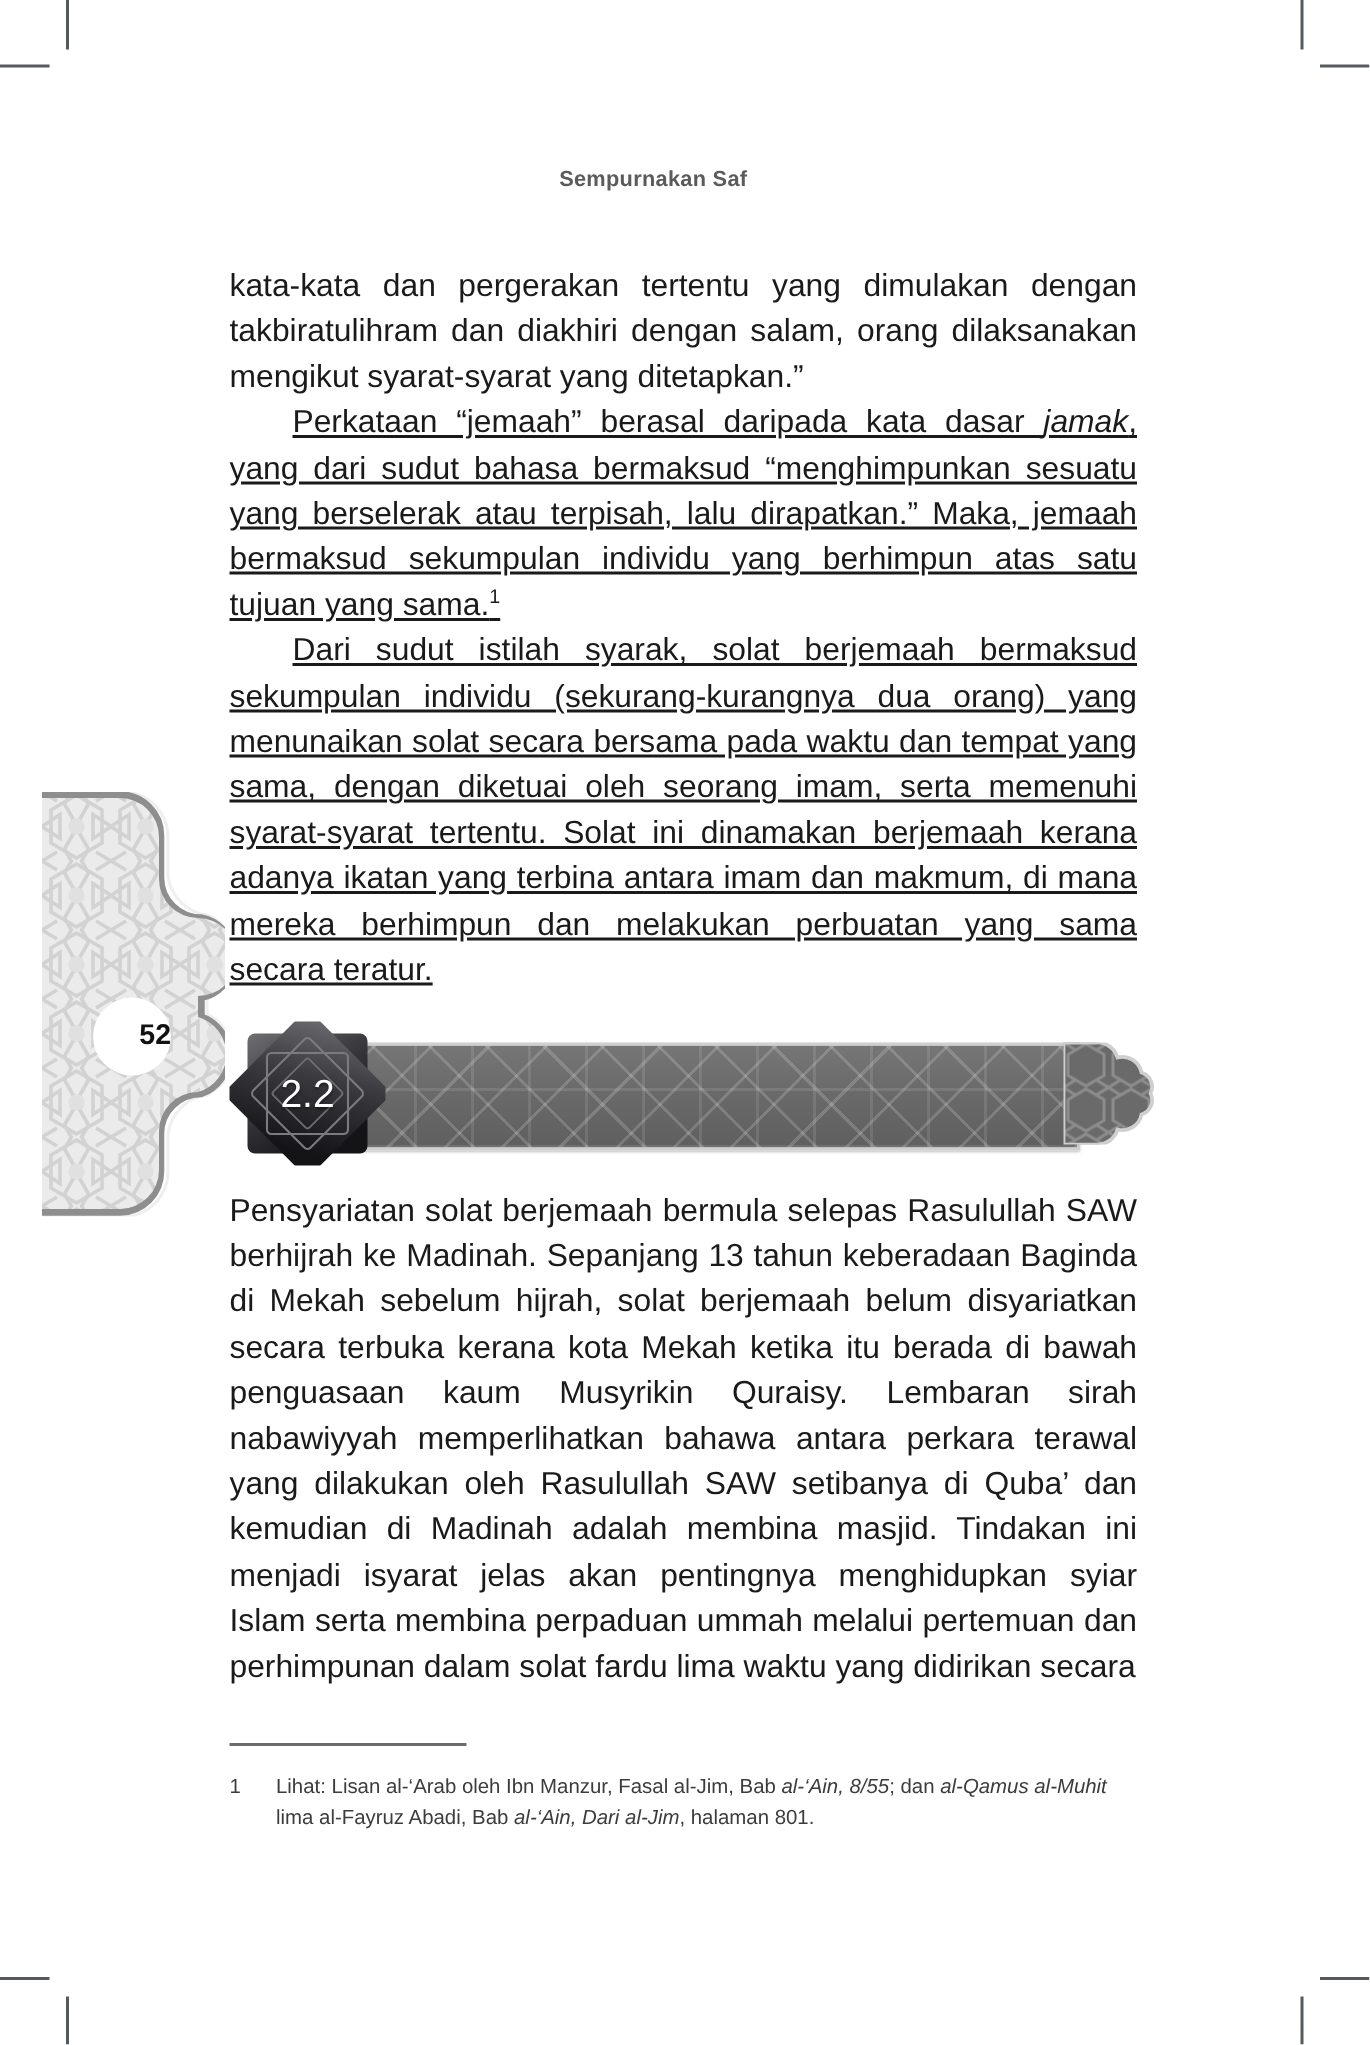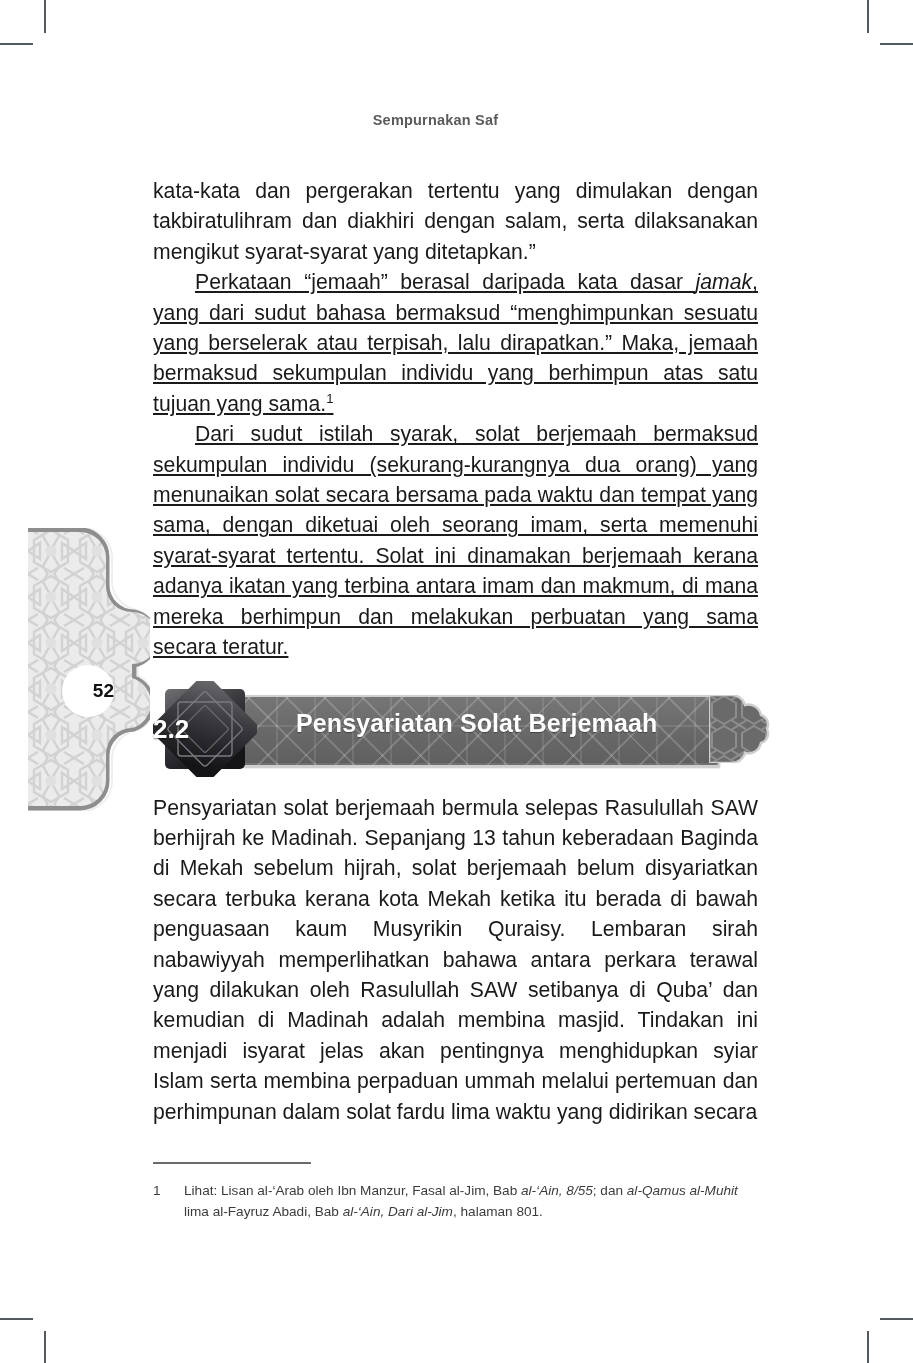--- a/index.html
+++ b/index.html
@@ -136,22 +136,23 @@
     width: 104px;
     height: 96px;
   }
   .banner-badge svg { display: block; }
 
   .badge-number {
     position: absolute;
     left: 0;
     top: 33px;
     width: 104px;
+    text-align: center;
     font-size: 26px;
-    font-weight: bold;
+    font-weight: normal;
     color: #ffffff;
     text-shadow: 0 1px 2px rgba(0,0,0,0.5);
   }
 
   
   .footnote {
     position: absolute;
     left: 153px;
     top: 1162px;
     width: 605px;
@@ -275,21 +276,21 @@
       <rect x="-10" y="-10" width="140" height="310" fill="url(#lattice)"></rect>
     </g>
   </svg>
 </div>
 <div class="page-number">
   <span>52</span>
 </div>
 
 <div class="text-column">
 
-  <p class="body">kata-kata dan pergerakan tertentu yang dimulakan dengan takbiratulihram dan diakhiri dengan salam, serta dilaksanakan mengikut syarat-syarat yang ditetapkan.”</p>
+  <p class="body">kata-kata dan pergerakan tertentu yang dimulakan dengan takbiratulihram dan diakhiri dengan salam, orang dilaksanakan mengikut syarat-syarat yang ditetapkan.”</p>
 
   <p class="body indent"><span>Perkataan “jemaah” berasal daripada kata dasar </span><span class="ital">jamak</span><span>, yang dari sudut bahasa bermaksud “menghimpunkan sesuatu yang berselerak atau terpisah, lalu dirapatkan.” Maka, jemaah bermaksud sekumpulan individu yang berhimpun atas satu tujuan yang sama.</span><sup class="fn">1</sup></p>
 
   <p class="body indent">Dari sudut istilah syarak, solat berjemaah bermaksud sekumpulan individu (sekurang-kurangnya dua orang) yang menunaikan solat secara bersama pada waktu dan tempat yang sama, dengan diketuai oleh seorang imam, serta memenuhi syarat-syarat tertentu. Solat ini dinamakan berjemaah kerana adanya ikatan yang terbina antara imam dan makmum, di mana mereka berhimpun dan melakukan perbuatan yang sama secara teratur.</p>
 
   <div class="section-banner">
 
     <div class="banner-bar"></div>
 
     <div class="banner-cap">
@@ -328,21 +329,20 @@
           <rect x="-40" y="-40" width="80" height="80" rx="5" fill="url(#starGrad)"></rect>
           <rect x="-40" y="-40" width="80" height="80" rx="5" fill="url(#starGrad)" transform="rotate(45)"></rect>
           <rect x="-27" y="-27" width="54" height="54" rx="3" fill="none" stroke="#7a7a80" stroke-width="1.4"></rect>
           <rect x="-27" y="-27" width="54" height="54" rx="3" fill="none" stroke="#7a7a80" stroke-width="1.4" transform="rotate(45)"></rect>
           <rect x="-17" y="-17" width="34" height="34" rx="2" fill="none" stroke="#6d6d73" stroke-width="1.2" transform="rotate(45)"></rect>
         </g>
       </svg>
     </div>
     <div class="badge-number">2.2</div>
 
-    <div class="banner-title">Pensyariatan Solat Berjemaah</div>
   </div>
 
   <p class="body">Pensyariatan solat berjemaah bermula selepas Rasulullah SAW berhijrah ke Madinah. Sepanjang 13 tahun keberadaan Baginda di Mekah sebelum hijrah, solat berjemaah belum disyariatkan secara terbuka kerana kota Mekah ketika itu berada di bawah penguasaan kaum Musyrikin Quraisy. Lembaran sirah nabawiyyah memperlihatkan bahawa antara perkara terawal yang dilakukan oleh Rasulullah SAW setibanya di Quba’ dan kemudian di Madinah adalah membina masjid. Tindakan ini menjadi isyarat jelas akan pentingnya menghidupkan syiar Islam serta membina perpaduan ummah melalui pertemuan dan perhimpunan dalam solat fardu lima waktu yang didirikan secara</p>
 </div>
 
 <div class="footnote">
   <div class="footnote-rule"></div>
   <div class="footnote-row">
     <div class="footnote-marker">1</div>
     <div class="footnote-text"><span>Lihat: Lisan al-‘Arab oleh Ibn Manzur, Fasal al-Jim, Bab </span><span class="ital">al-‘Ain, 8/55</span><span>; dan </span><span class="ital">al-Qamus al-Muhit</span><span> lima al-Fayruz Abadi, Bab </span><span class="ital">al-‘Ain, Dari al-Jim</span><span>, halaman 801.</span></div>

